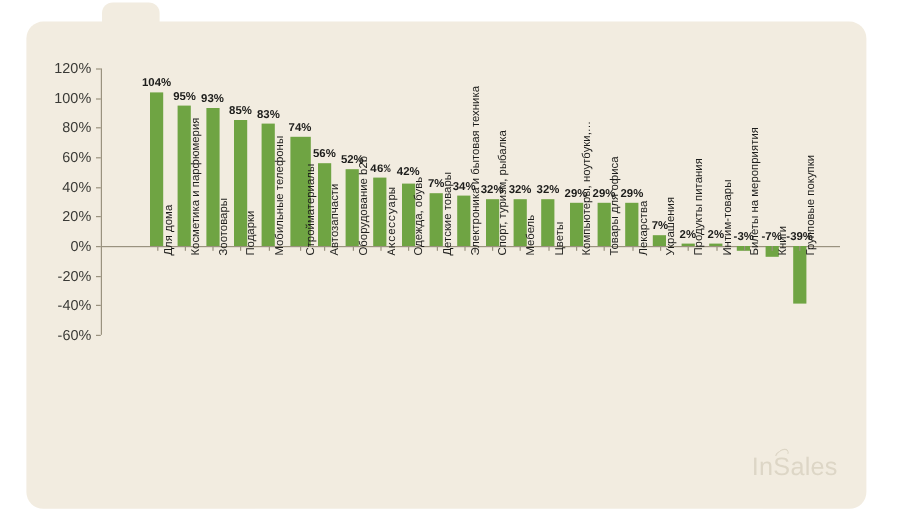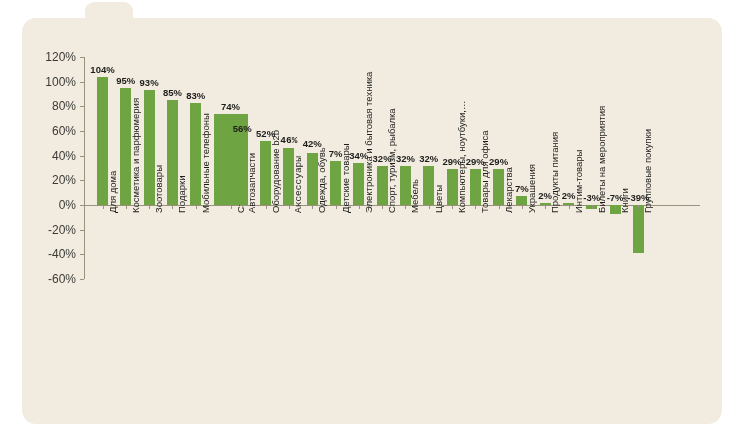--- a/index.html
+++ b/index.html
@@ -83,20 +83,21 @@
     width: 4px;
     height: 1px;
     background: #9a927f;
   }
 
   
   .bar-slot {
     position: absolute;
     top: 0;
     height: 222px;
+    margin-left: 28px;
   }
   .bar {
     position: absolute;
     background: #6fa443;
     width: 100%;
     left: 0;
   }
   .bar-value {
     position: absolute;
     left: 50%;
@@ -229,21 +230,21 @@
           <div class="bar-value" style="top: 30.1667px;">85%</div>
           <div class="xtick-mark"></div>
           <div class="cat-label">Подарки</div>
         </div>
         <div class="bar-slot" style="left: 106.2px; width: 11px;">
           <div class="bar" style="top: 45.6333px; height: 102.367px;"></div>
           <div class="bar-value" style="top: 32.6333px;">83%</div>
           <div class="xtick-mark"></div>
           <div class="cat-label">Мобильные телефоны</div>
         </div>
-        <div class="bar-slot" style="left: 129.5px; width: 34px;">
+        <div class="bar-slot" style="left: 129.5px; width: 17px;">
           <div class="bar" style="top: 56.7333px; height: 91.2667px;"></div>
           <div class="bar-value" style="top: 43.7333px;">74%</div>
           <div class="xtick-mark"></div>
           <div class="cat-label">Стройматериалы</div>
         </div>
         <div class="bar-slot" style="left: 152.8px; width: 11px;">
           <div class="bar" style="top: 78.9333px; height: 69.0667px;"></div>
           <div class="bar-value" style="top: 65.9333px; text-align: center;">56%</div>
           <div class="xtick-mark"></div>
           <div class="cat-label">Автозапчасти</div>
@@ -346,13 +347,14 @@
         </div>
         <div class="bar-slot" style="left: 548.9px; width: 11px;">
           <div class="bar" style="top: 148px; height: 48.1px;"></div>
           <div class="bar-value" style="top: 135px;">-39%</div>
           <div class="xtick-mark"></div>
           <div class="cat-label">Групповые покупки</div>
         </div>
       </div>
   </div>
 
+  <div id="watermark"><span>In</span><span class="arc">S</span><span>ales</span></div>
 </div>
 
 </body></html>

